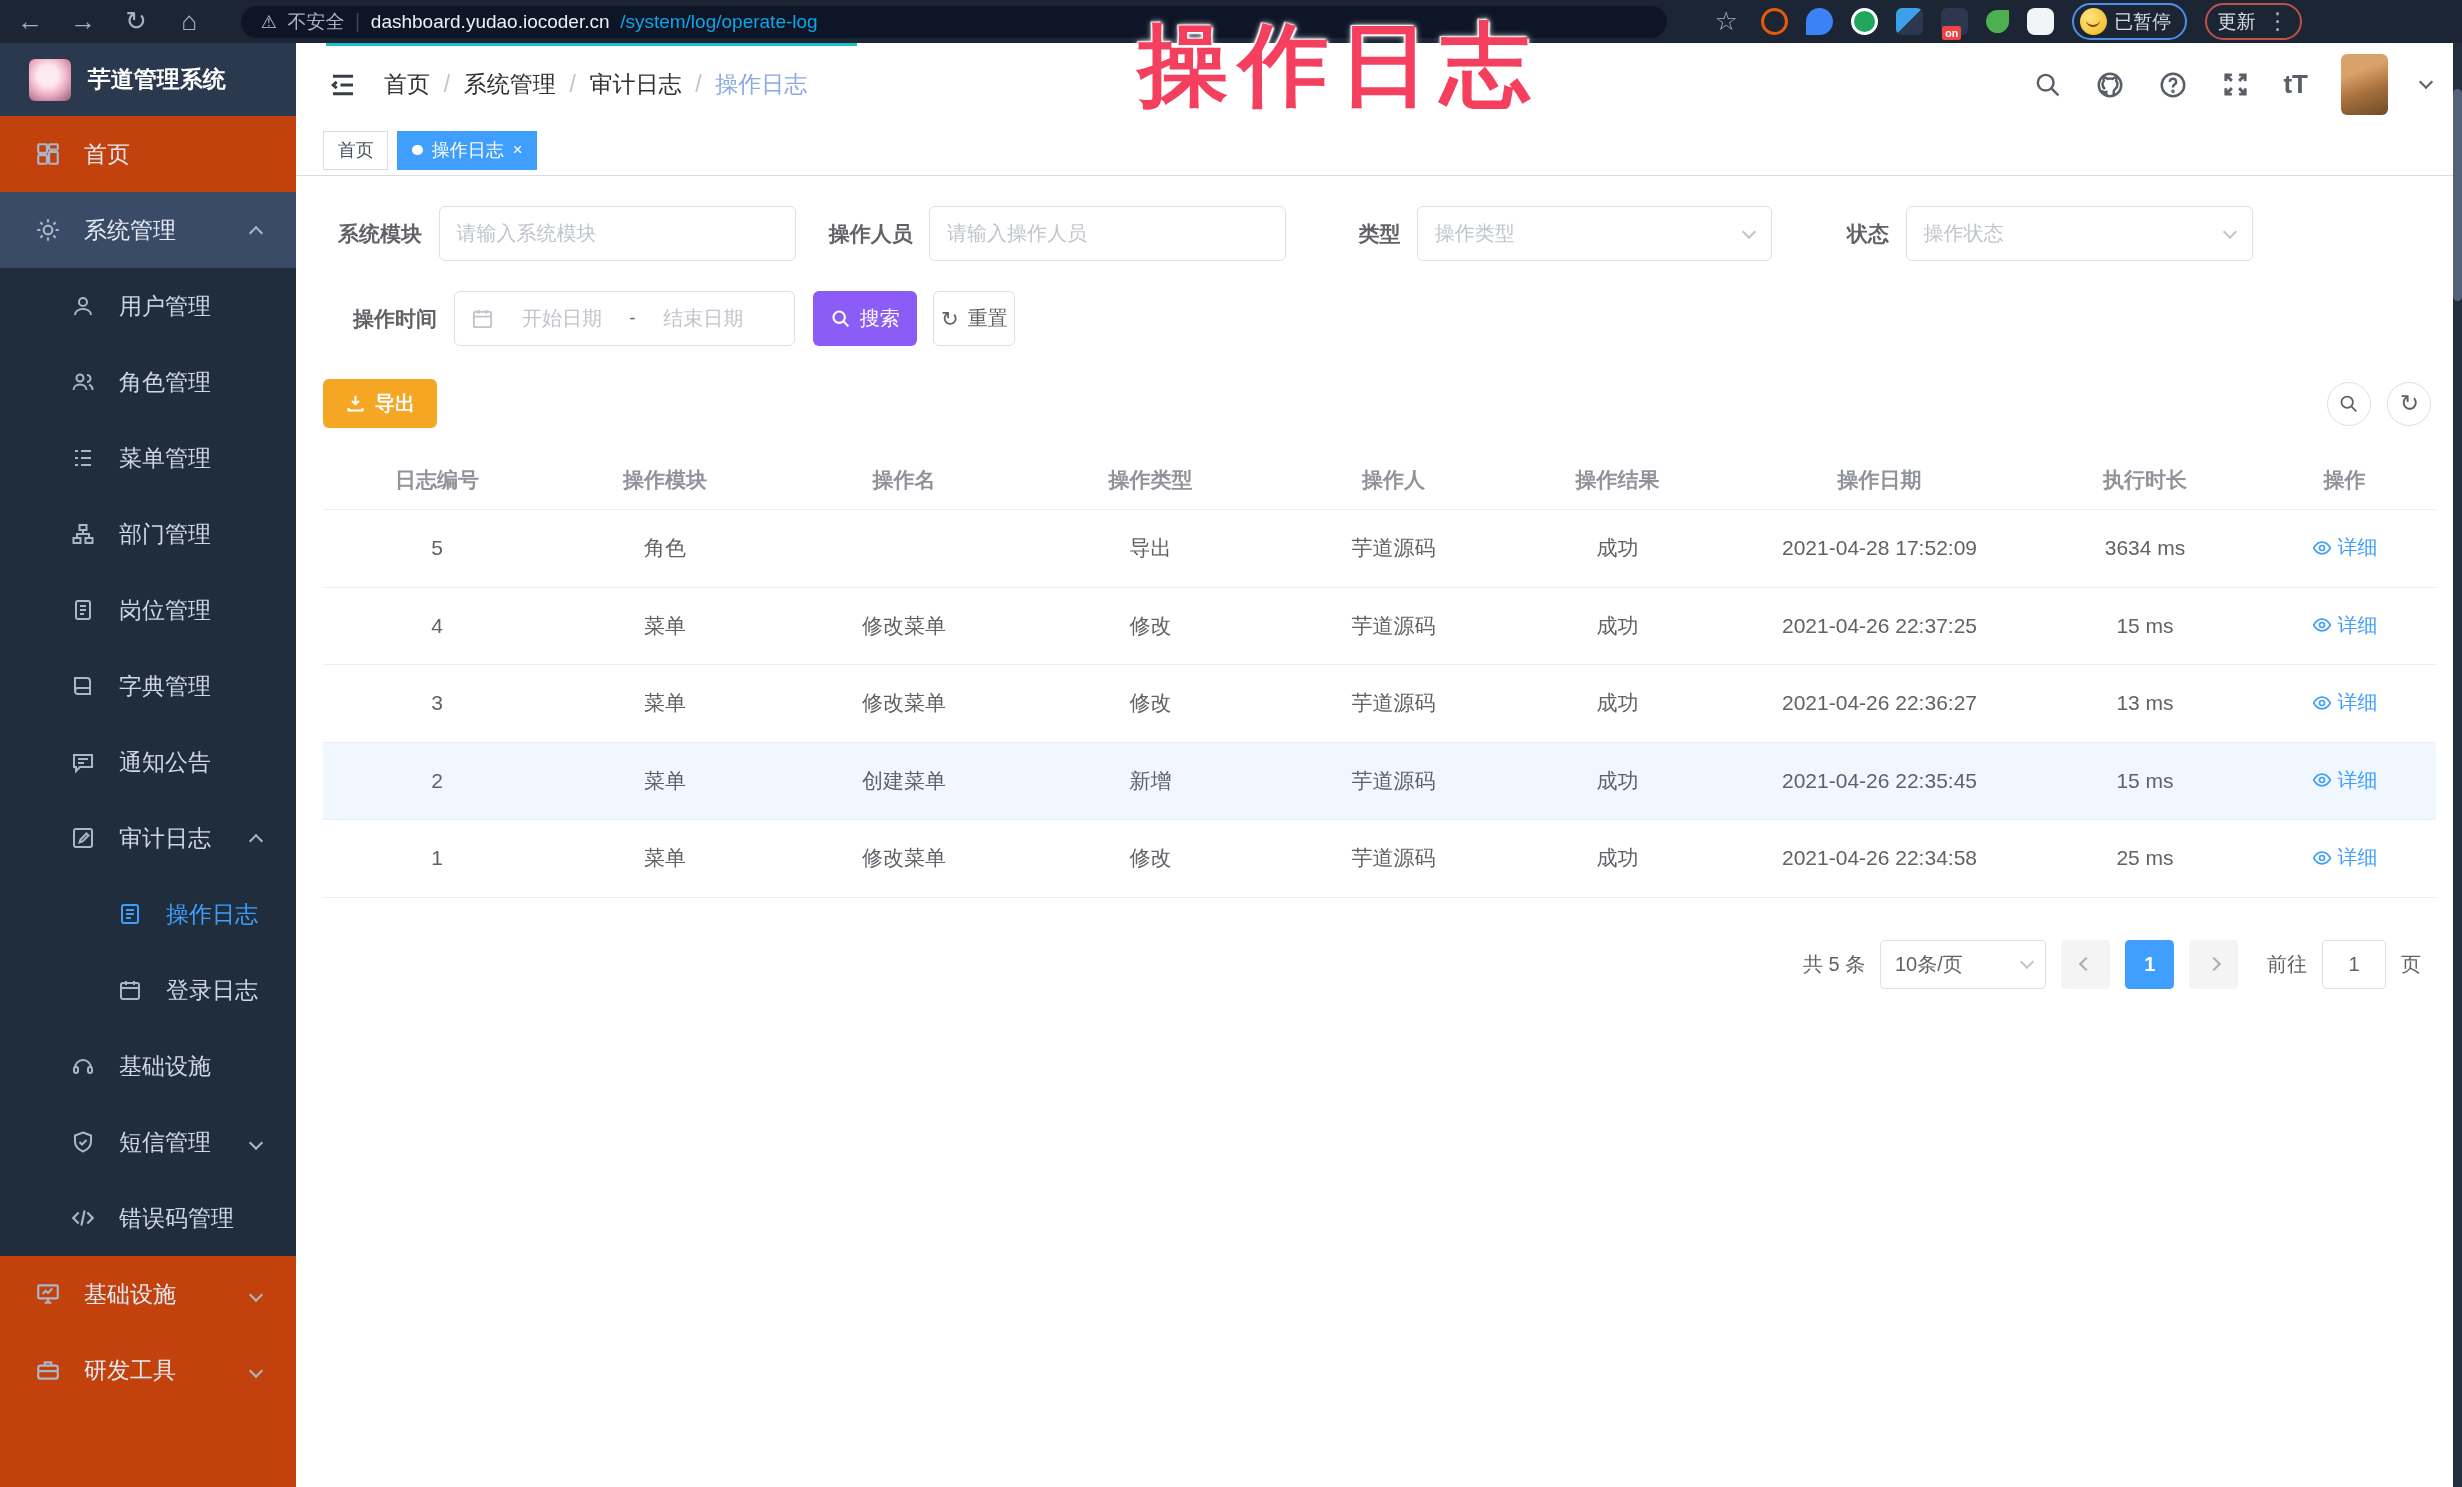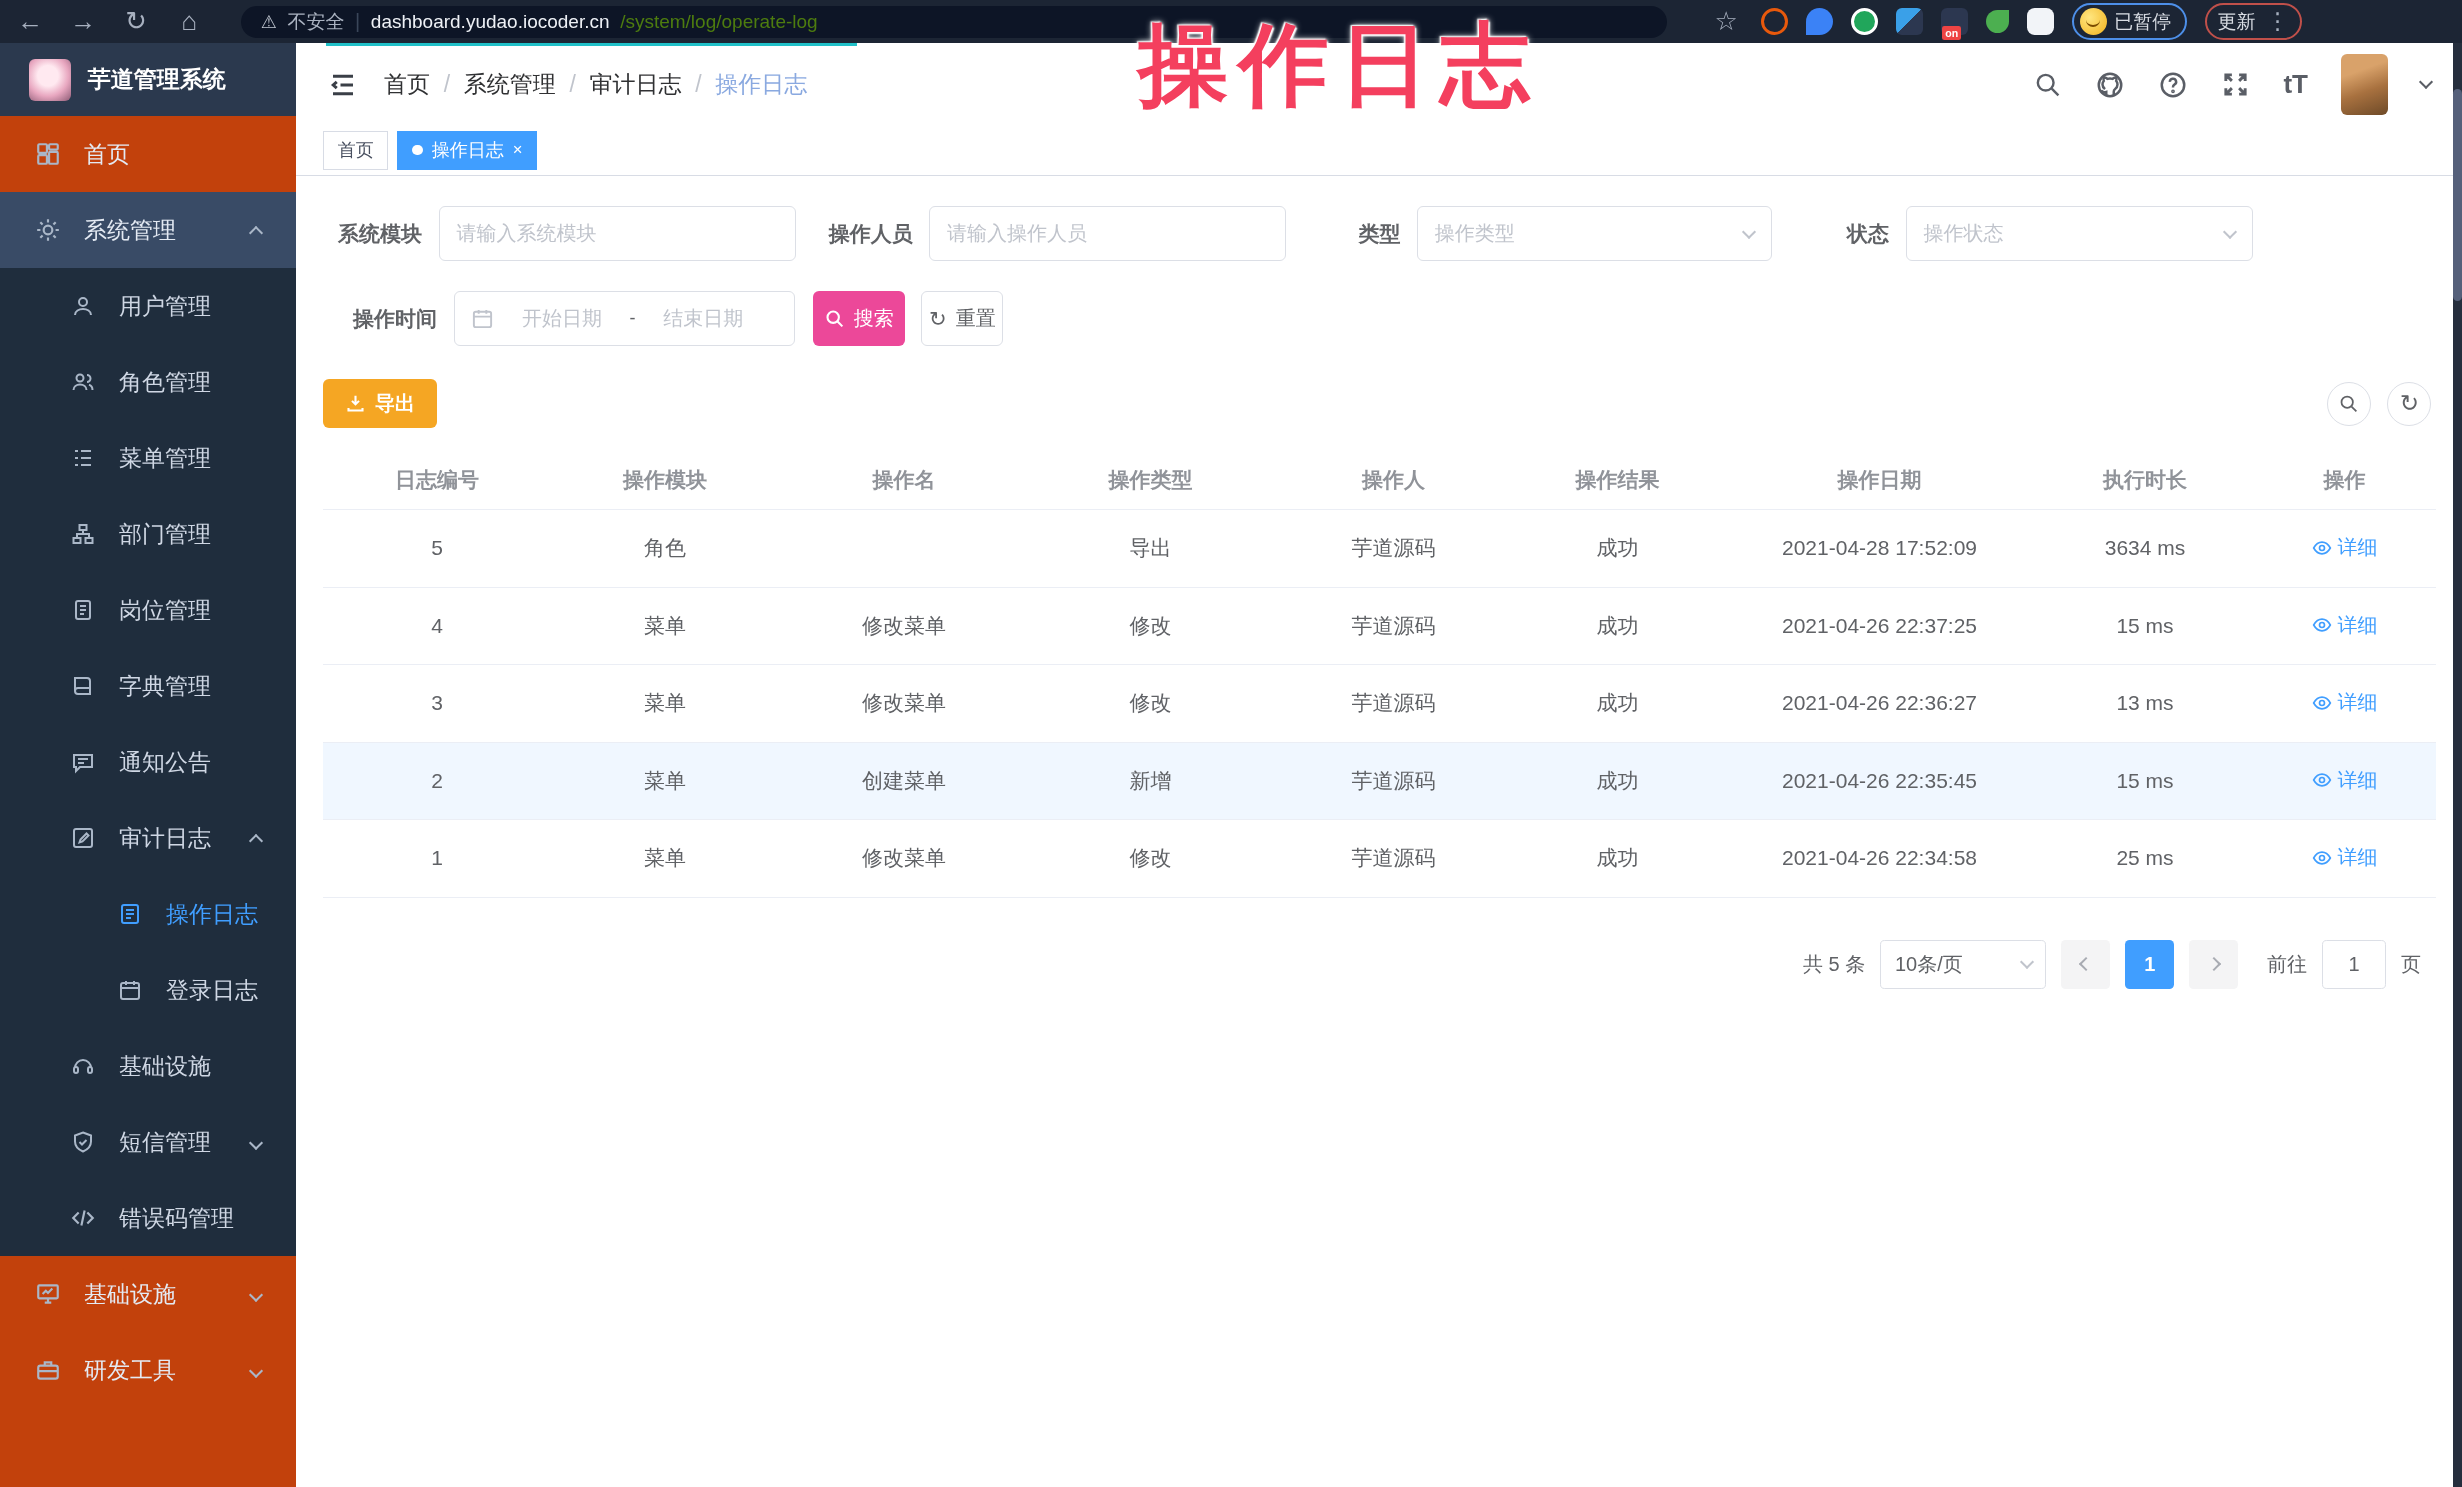--- a/index.html
+++ b/index.html
@@ -6,21 +6,21 @@
   html,body { width:2462px; height:1488px; overflow:hidden; font-family:"Liberation Sans","DejaVu Sans",sans-serif; background:#fff; }
   .root { position:relative; width:2462px; height:1488px; }
 
   
   .chrome { height:43px; background:#1c2534; display:flex; align-items:center; padding:0 13.7px; gap:20px; position:relative; z-index:2; }
   .nav-ic { color:#a7b0bf; font-size:26px; width:33px; height:33px; display:flex; align-items:center; justify-content:center; border-radius:50%; }
   .addr { flex:0 0 1426px; height:32px; margin-left:15px; background:#0d1526; border-radius:16.7px; display:flex; align-items:center; padding:0 20px; gap:10.6px; color:#aab2c0; font-size:19px; }
   .addr .warn { font-size:18px; color:#c2c8d2; }
   .addr .sep { color:#3a4659; font-size:20px; }
   .addr .host { color:#eef1f6; font-weight:normal; }
-  .addr .path { color:#4d7c0f; }
+  .addr .path { color:#0ea5e9; }
   .chrome-right { display:flex; align-items:center; gap:18px; margin-left:23px; }
   .ext { width:27px; height:27px; border-radius:6px; position:relative; display:flex; align-items:center; justify-content:center; }
   .badge-on { position:absolute; bottom:-4.6px; left:1.5px; background:#ef4444; color:#fff; font-size:10.6px; padding:0.8px 3px; border-radius:2.3px; font-weight:bold; }
   .pill-paused { display:flex; align-items:center; gap:7.6px; border:2.3px solid #4d8fe8; border-radius:23px; padding:3px 13.7px 3px 6px; color:#d7dbe2; font-size:19px; }
   .emoji { width:27px; height:27px; border-radius:50%; background:radial-gradient(circle at 35% 35%, #ffe680, #f2b21c); position:relative; }
   .emoji:after { content:""; position:absolute; left:6.8px; top:9px; width:13.7px; height:7.6px; border-bottom:2.3px solid #7a4b00; border-radius:0 0 7.6px 7.6px; }
   .pill-update { display:flex; align-items:center; gap:10.6px; border:2.3px solid #c0504a; border-radius:23px; padding:3px 10.6px; color:#d7dbe2; font-size:19px; }
   .dots { color:#a7b0bf; font-size:23px; }
 
   
@@ -75,21 +75,21 @@
   .inp input { border:0; outline:0; width:100%; font-size:20px; color:#606266; font-family:inherit; background:transparent; }
   .inp input::placeholder { color:#c0c4cc; }
   .sel { justify-content:space-between; cursor:pointer; }
   .sel .ph { color:#c0c4cc; font-size:20px; }
   .sel .chev { color:#c0c4cc; }
   .date-range { width:341px; gap:10.6px; }
   .date-range input { width:114px; text-align:center; }
   .date-range .dash { color:#606266; font-size:18px; }
   .date-range .cal { color:#c0c4cc; flex-shrink:0; }
   .btn { height:55px; border-radius:6px; display:flex; align-items:center; justify-content:center; gap:9px; font-size:20px; cursor:pointer; border:0.8px solid transparent; }
-  .btn-search { background:#ec4899; color:#fff; width:92px; }
+  .btn-search { background:#8b5cf6; color:#fff; width:104px; }
   .btn-reset { background:#fff; color:#606266; border-color:#dcdfe6; width:82px; }
   .btn-export { background:#f5a623; color:#fff; width:114px; height:49px; font-weight:bold; }
   .toolbar { display:flex; align-items:center; margin-top:33px; }
   .circ { width:44px; height:44px; border-radius:50%; border:0.8px solid #dcdfe6; display:flex; align-items:center; justify-content:center; color:#606266; cursor:pointer; background:#fff; }
 
   
   .tbl { margin-top:23px; width:2113px; font-size:21px; }
   .trow { display:grid; grid-template-columns:228px 228px 250px 243px 243px 205px 319px 212px 187px; align-items:center; border-bottom:0.8px solid #ebeef5; }
   .trow > div { text-align:center; padding:24px 4.6px; color:#606266; }
   .trow.head > div { color:#909399; font-weight:bold; padding:15px 4.6px; }

